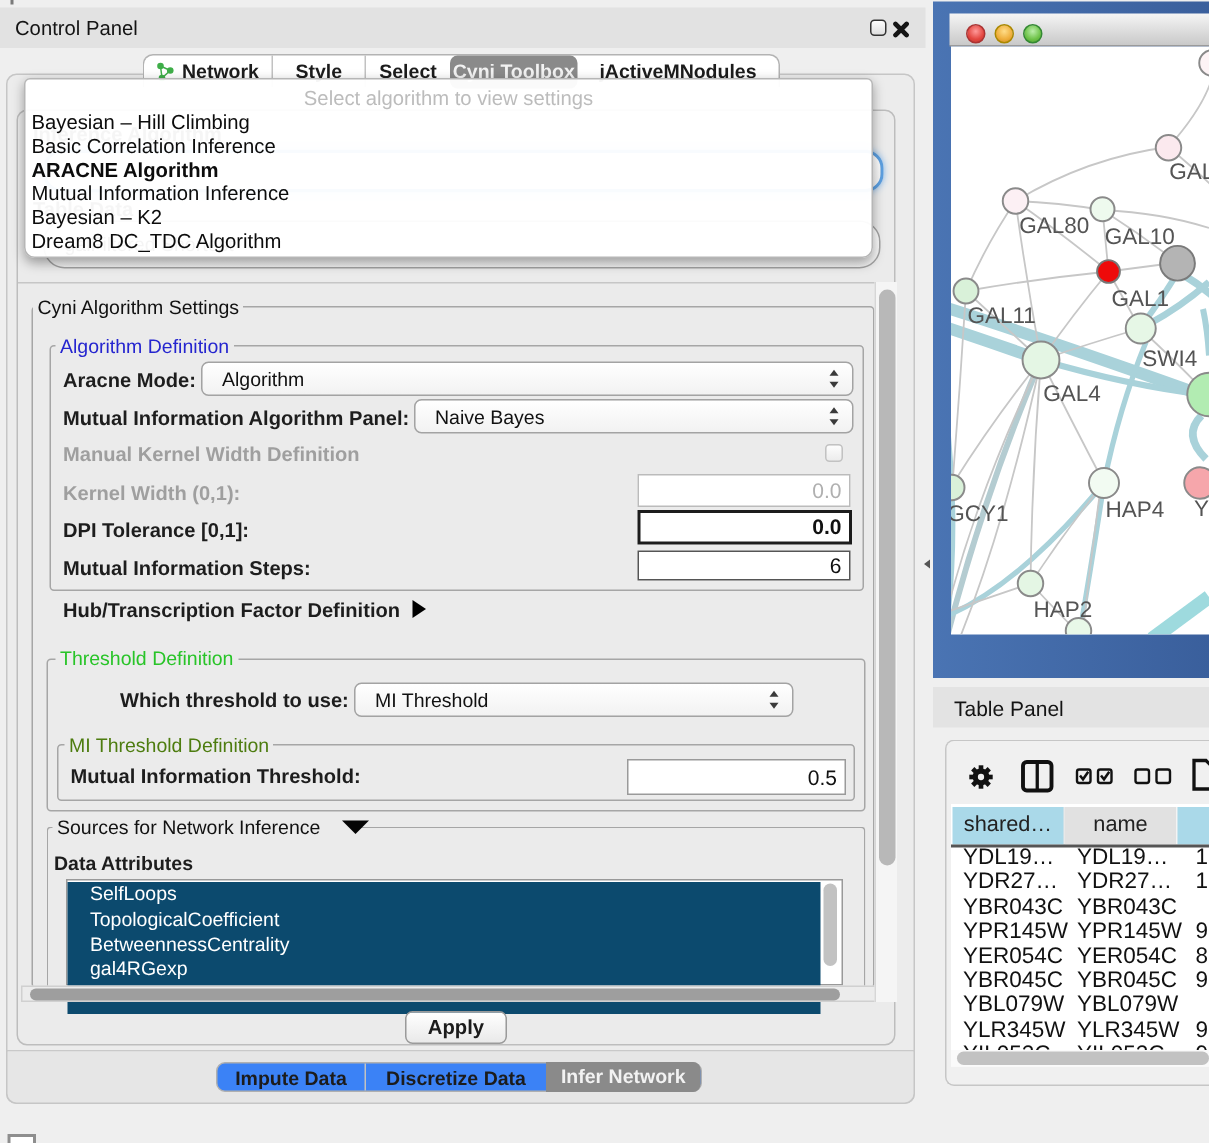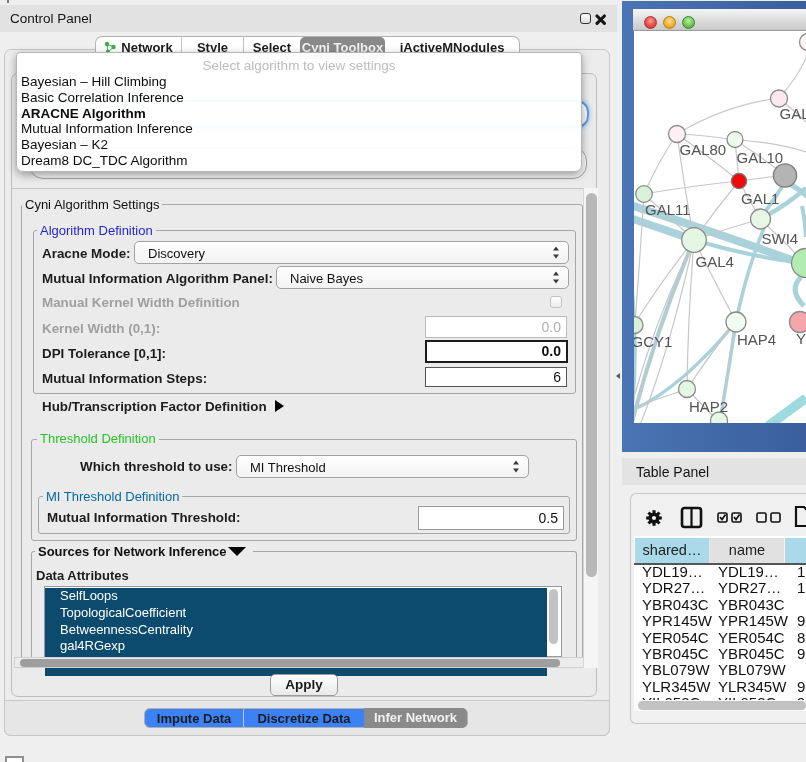--- a/index.html
+++ b/index.html
@@ -69,21 +69,21 @@
 <div class="abs" style="left:12px;top:188px;width:585px;height:481px;border-top:1px solid #c6c6c6;"></div>
 
 <div class="gbox" style="left:21px;top:204px;width:560px;height:453px;"></div>
 <div class="gtitle" style="left:22px;top:197.5px;color:#111;">Cyni Algorithm Settings</div>
 
 <div class="gbox" style="left:33px;top:230px;width:541px;height:162px;"></div>
 <div class="gtitle" style="left:37px;top:224px;color:#2525cf;">Algorithm Definition</div>
 
 <div class="abs lbl" style="left:42px;top:246px;">Aracne Mode:</div>
 <div class="combo" style="left:134px;top:241px;width:433px;height:21px;">
-    <span class="tx">Discovery</span>
+    <span class="tx">Algorithm</span>
     <span class="spin"></span>
   </div>
 
 <div class="abs lbl" style="left:42px;top:271px;">Mutual Information Algorithm Panel:</div>
 <div class="combo" style="left:276px;top:266px;width:291px;height:21px;">
     <span class="tx">Naive Bayes</span>
     <span class="spin"></span>
   </div>
 
 <div class="abs lbl dis" style="left:42px;top:295px;">Manual Kernel Width Definition</div>
@@ -104,27 +104,27 @@
 <div class="gbox" style="left:31px;top:438.5px;width:544px;height:100px;"></div>
 <div class="gtitle" style="left:37px;top:432px;color:#28c428;">Threshold Definition</div>
 
 <div class="abs lbl" style="left:80px;top:458.5px;">Which threshold to use:</div>
 <div class="combo" style="left:236px;top:455px;width:291px;height:21px;">
     <span class="tx">MI Threshold</span>
     <span class="spin"></span>
   </div>
 
 <div class="gbox" style="left:38px;top:495.5px;width:530px;height:36.5px;"></div>
-<div class="gtitle" style="left:43px;top:489.5px;color:#0369a1;">MI Threshold Definition</div>
+<div class="gtitle" style="left:43px;top:489.5px;color:#4d7c0f;">MI Threshold Definition</div>
 
 <div class="abs lbl" style="left:47px;top:510px;">Mutual Information Threshold:</div>
 <div class="field" style="left:418px;top:506px;width:146px;height:24px;border:1px solid #9a9a9a;line-height:22px;">0.5</div>
 
 <div class="gbox" style="left:31px;top:551px;width:544px;height:106px;border-bottom:none;border-radius:3px 3px 0 0;"></div>
-<div class="gtitle" style="left:35px;top:544.5px;color:#111;padding-right:26px;font-weight:bold;">Sources for Network Inference</div>
+<div class="gtitle" style="left:35px;top:544.5px;color:#111;padding-right:26px;">Sources for Network Inference</div>
 <div class="abs" style="left:228px;top:547px;width:0;height:0;border-left:9.5px solid transparent;border-right:9.5px solid transparent;border-top:9px solid #050505;"></div>
 
 <div class="abs lbl" style="left:36px;top:568px;font-size:13px;">Data Attributes</div>
 
 <div class="abs" style="left:44px;top:586px;width:518px;height:71px;background:#ffffff;border:1px solid #999;box-sizing:border-box;"></div>
 <div class="abs" style="left:45px;top:588px;width:502px;height:88px;background:#0c4a6e;color:#ffffff;font-size:13px;line-height:16.8px;padding-left:15px;box-sizing:border-box;">SelfLoops<br>TopologicalCoefficient<br>BetweennessCentrality<br>gal4RGexp</div>
 <div class="abs" style="left:549px;top:589px;width:9px;height:55px;background:#c2c2c2;border-radius:5px;"></div>
 
 <div class="abs" style="left:14px;top:657px;width:584px;height:11px;background:#ececec;border:1px solid #d0d0d0;box-sizing:border-box;"></div>
 <div class="abs" style="left:20px;top:658.5px;width:540px;height:8px;background:#9e9e9e;border-radius:4px;"></div>

